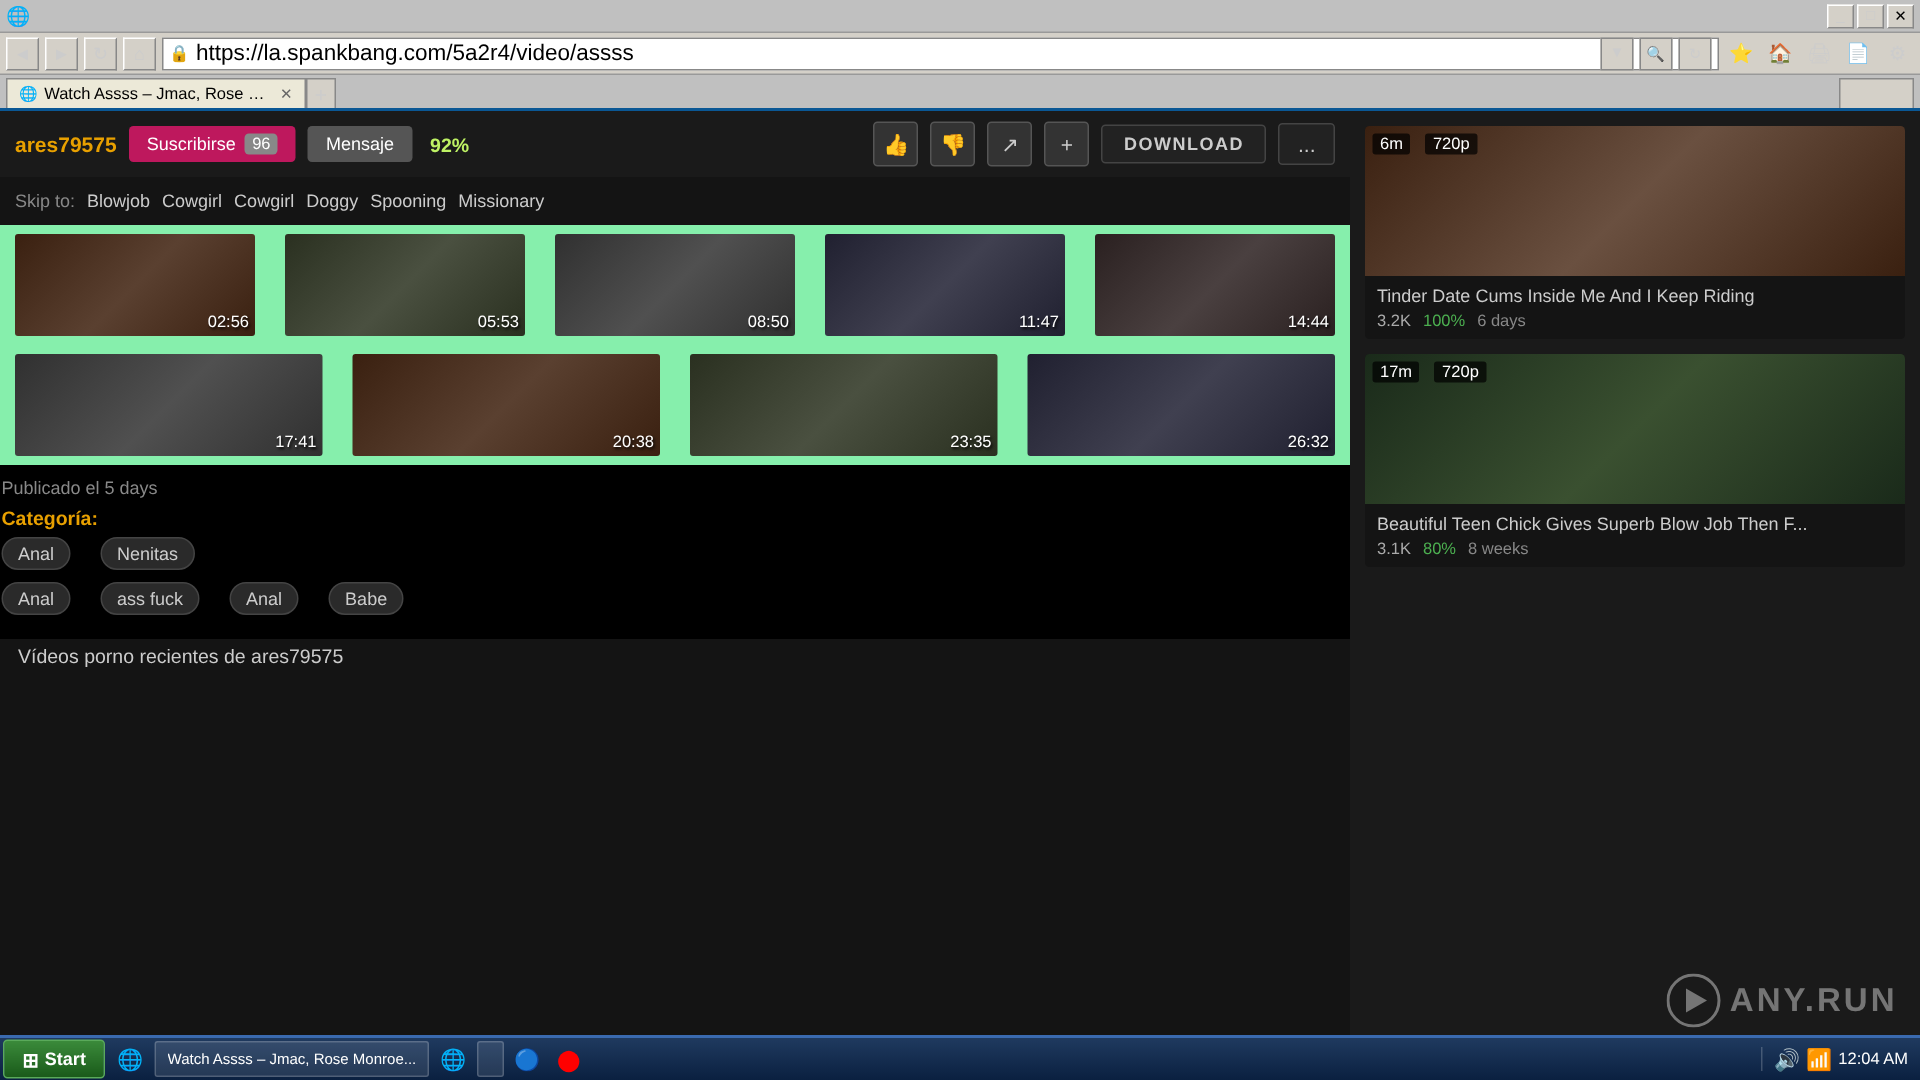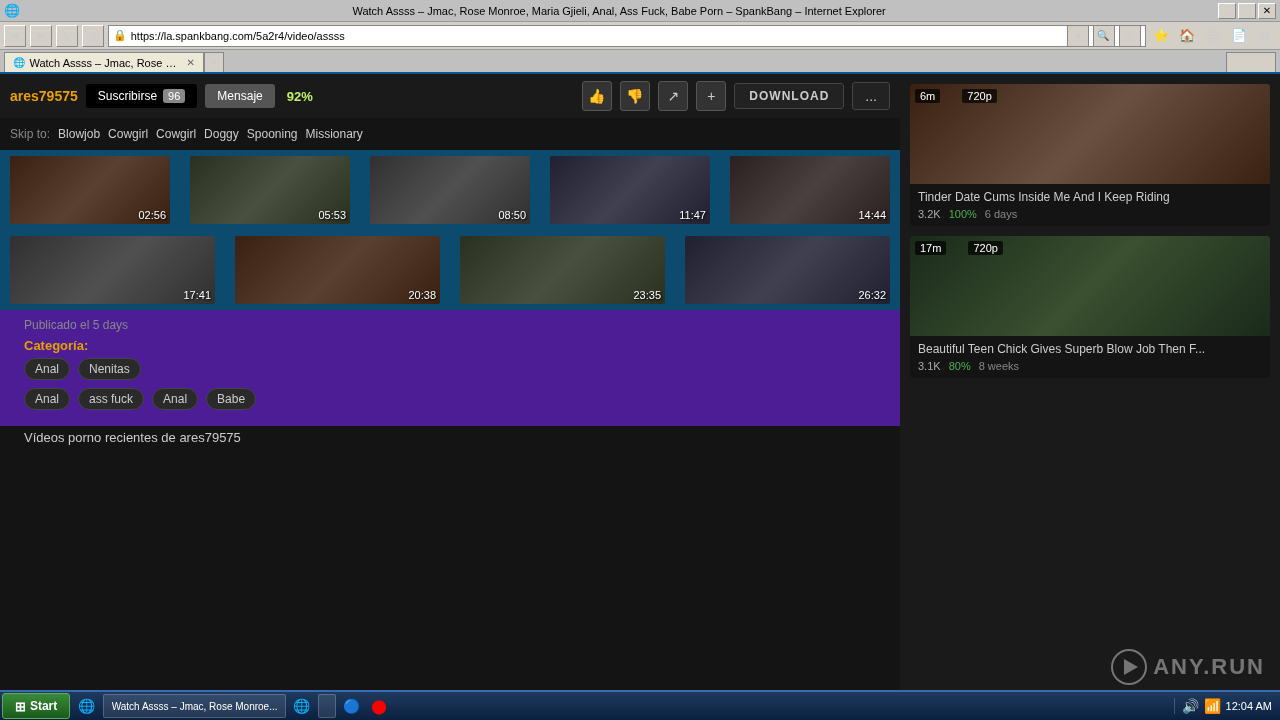--- a/index.html
+++ b/index.html
@@ -65,21 +65,21 @@
       border: 1px solid #888;
       height: 22px;
       padding: 0 4px;
       gap: 4px;
     }
     .lock-icon { color: #888; font-size: 11px; }
     .address-bar {
       flex: 1;
       border: none;
       outline: none;
-      font-size: 11px;
+      font-size: 15px;
       color: #000;
     }
     .search-btn {
       width: 22px; height: 22px;
       background: #d4d0c8;
       border: 1px solid #888;
       display: flex; align-items: center; justify-content: center;
       font-size: 10px;
     }
     .toolbar-icon {
@@ -167,21 +167,21 @@
       background: #1a1a1a;
       gap: 8px;
       height: 44px;
     }
     .username {
       color: #e8a000;
       font-weight: bold;
       font-size: 14px;
     }
     .subscribe-btn {
-      background: #000000;
+      background: #be185d;
       border: none;
       color: #fff;
       padding: 5px 12px;
       border-radius: 3px;
       cursor: pointer;
       font-size: 12px;
       display: flex; align-items: center; gap: 6px; justify-content: center;
     }
     .subscribe-count {
       background: #888;
@@ -251,21 +251,21 @@
       font-size: 12px;
       cursor: pointer;
       text-decoration: none;
     }
 
     
     .timeline-row {
       display: flex;
       padding: 6px 10px;
       gap: 20px;
-      background: #0c4a6e;
+      background: #86efac;
     }
     .thumb-item {
       flex: 1;
       background: #2a2a2a;
       height: 68px;
       position: relative;
       border-radius: 2px;
       overflow: hidden;
     }
     .thumb-bg-1 { background: linear-gradient(135deg, #3a2010 0%, #5a4030 50%, #3a2010 100%); }
@@ -277,37 +277,37 @@
       position: absolute;
       bottom: 3px;
       right: 4px;
       color: #fff;
       font-size: 11px;
       text-shadow: 1px 1px 2px #000;
     }
 
     
     .info-area {
-      padding: 8px 24px;
-      background: #4c1d95;
+      padding: 8px 1px;
+      background: #000000;
     }
     .published-text { color: #888; font-size: 12px; margin-bottom: 6px; }
     .section-label { color: #e8a000; font-size: 13px; font-weight: bold; margin-bottom: 5px; }
-    .tags-row { display: flex; gap: 8px; flex-wrap: wrap; margin-bottom: 8px; text-align: center; }
+    .tags-row { display: flex; gap: 20px; flex-wrap: wrap; margin-bottom: 8px; text-align: center; }
     .tag {
       background: #2a2a2a;
       border: 1px solid #444;
       color: #ccc;
       padding: 3px 10px;
       border-radius: 12px;
       font-size: 12px;
       cursor: pointer;
     }
 
-    .recent-videos { color: #ccc; font-size: 13px; padding: 4px 24px; }
+    .recent-videos { color: #ccc; font-size: 13px; padding: 4px 12px; }
 
     
     .sidebar {
       flex: 1;
       background: #1a1a1a;
       overflow: hidden;
       padding: 10px;
     }
     .sidebar-card {
       background: #141414;
@@ -320,21 +320,21 @@
       height: 100px;
       position: relative;
     }
     .sidebar-thumb-bg1 { background: linear-gradient(135deg, #3a2010 0%, #6a5040 50%, #3a2010 100%); }
     .sidebar-thumb-bg2 { background: linear-gradient(135deg, #1a2a1a 0%, #3a5030 50%, #1a2a1a 100%); }
     .sidebar-thumb-info {
       position: absolute;
       top: 5px;
       left: 5px;
       display: flex;
-      gap: 22px;
+      gap: 10px;
     }
     .duration-badge {
       background: rgba(0,0,0,0.7);
       color: #fff;
       font-size: 11px;
       padding: 1px 5px;
       border-radius: 2px;
     }
     .quality-badge {
       background: rgba(0,0,0,0.7);
@@ -444,21 +444,20 @@
       border-bottom: 8px solid transparent;
       border-left: 14px solid rgba(255,255,255,0.4);
       margin-left: 3px;
     }
   </style>
 </head>
 <body>
 
 <div class="browser-titlebar">
   <span style="font-size:13px;">🌐</span>
-  <span class="browser-title">Watch Assss – Jmac, Rose Monroe, Maria Gjieli, Anal, Ass Fuck, Babe Porn – SpankBang – Internet Explorer</span>
   <div class="browser-controls">
     <div class="browser-btn">_</div>
     <div class="browser-btn">□</div>
     <div class="browser-btn close">✕</div>
   </div>
 </div>
 
 <div class="browser-toolbar">
   <div class="nav-btn">◄</div>
   <div class="nav-btn">►</div>

